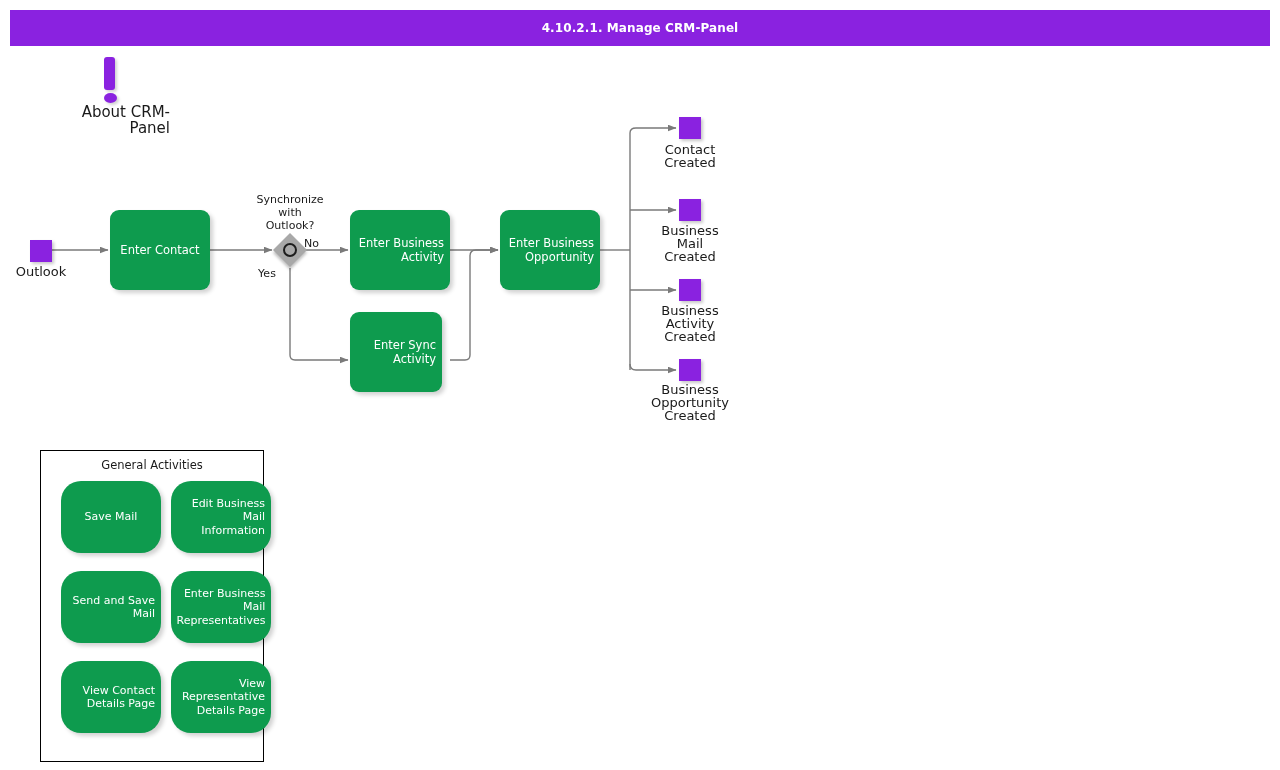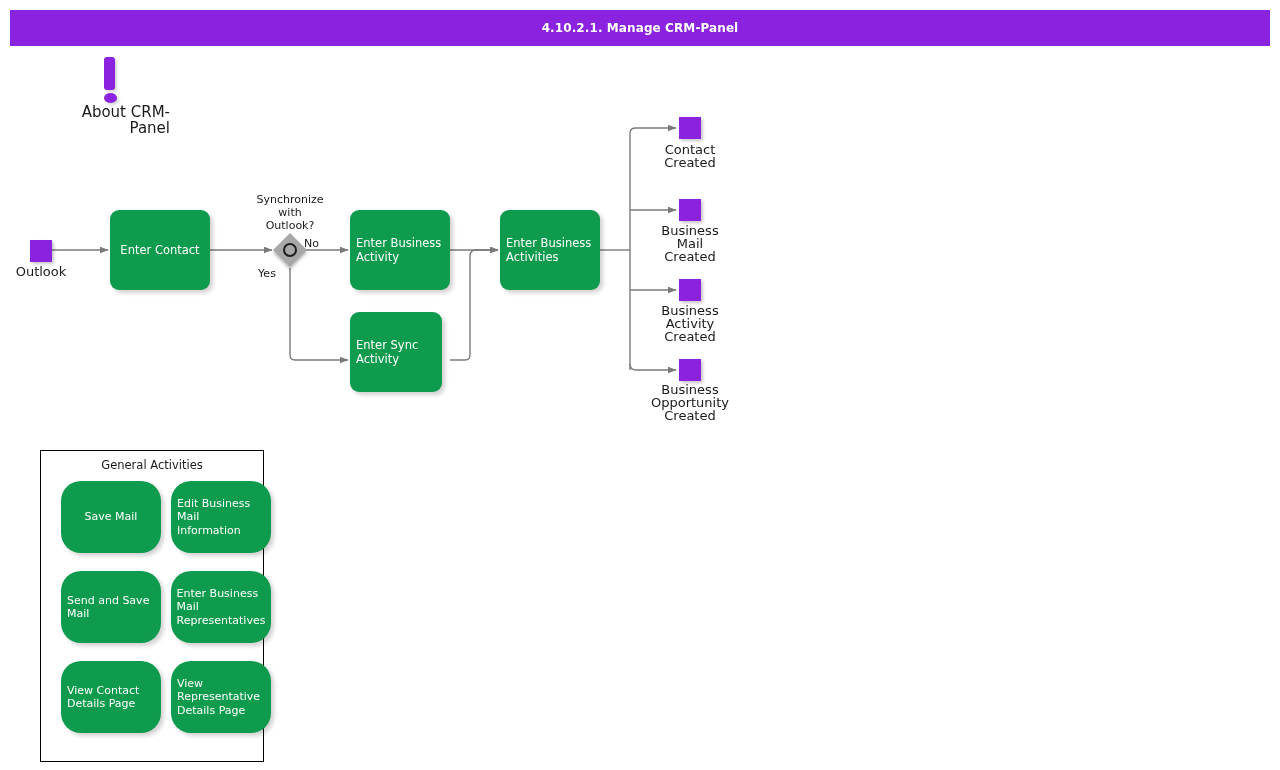--- a/index.html
+++ b/index.html
@@ -49,21 +49,21 @@
     position: absolute;
     background: #0E9B4E;
     border-radius: 9px;
     box-shadow: 3px 3px 4px rgba(0,0,0,0.18);
     color: #ffffff;
     font-size: 11.5px;
     line-height: 14px;
     display: flex;
     align-items: center;
     justify-content: center;
-    text-align: left;
+    text-align: right;
     box-sizing: border-box;
     padding: 8px 6px;
   }
 
   
   .event {
     position: absolute;
     width: 22px;
     height: 22px;
     background: #8A22E0;
@@ -238,21 +238,21 @@
   <div class="flow-label" style="left:304px; top:237px; width:40px; text-align:left;">No</div>
   <div class="flow-label" style="left:237px; top:267px; width:60px;">Yes</div>
 
   <div class="task" style="left:350px; top:210px; width:100px; height:80px;">Enter Business
 Activity</div>
 
   <div class="task" style="left:350px; top:312px; width:92px; height:80px;">Enter Sync
 Activity</div>
 
   <div class="task" style="left:500px; top:210px; width:100px; height:80px;">Enter Business
-Activities</div>
+Opportunity</div>
 
   <div class="event" style="left:679px; top:117px;"></div>
   <div class="event-label" style="left:640px; top:143px; width:100px;">Contact
 Created</div>
 
   <div class="event" style="left:679px; top:199px;"></div>
   <div class="event-label" style="left:640px; top:224px; width:100px;">Business
 Mail
 Created</div>
 

